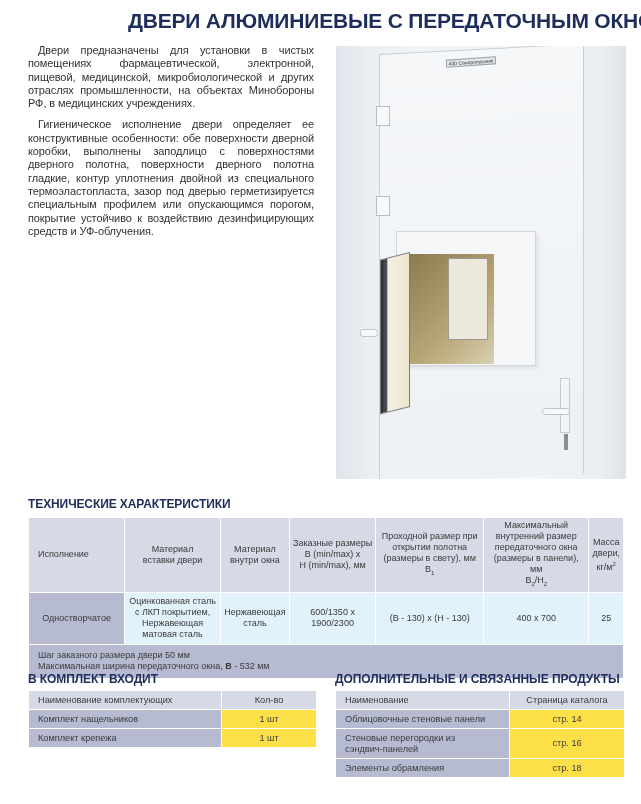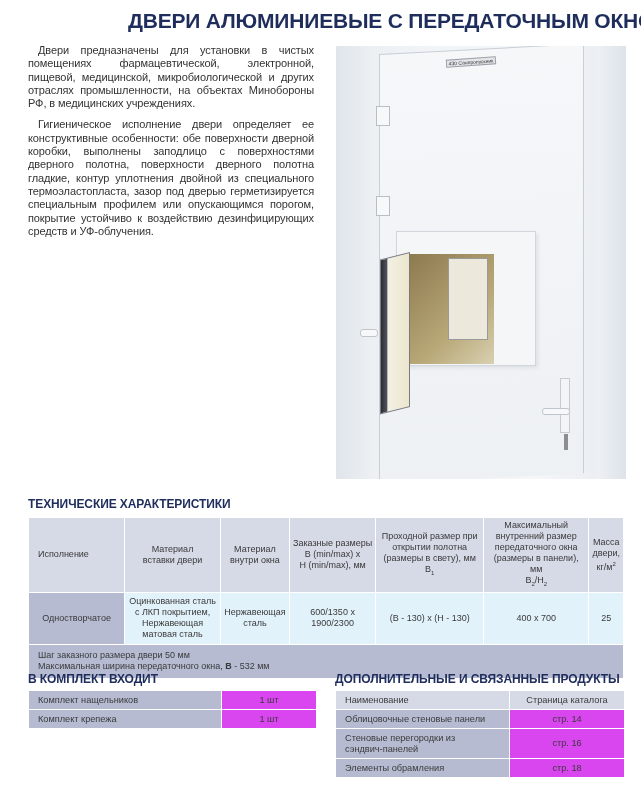--- a/index.html
+++ b/index.html
@@ -92,21 +92,21 @@
 
     
     .small-table {
       position: absolute; border-collapse: collapse; font-size: 9.2px; color: #3a3a3a;
     }
     .small-table td { border: 1.5px solid #ffffff; vertical-align: middle; line-height: 11px; }
     .small-table td.name { text-align: left; padding-left: 9px; }
     .small-table td.val { text-align: center; }
     .small-table tr.head td { background: #d6d9e6; height: 19px; }
     .small-table tr.row td.name { background: #b6bbd2; }
-    .small-table tr.row td.val { background: #d946ef; }
+    .small-table tr.row td.val { background: #fde047; }
 
     .kit-table { left: 28px; top: 690px; width: 289px; }
     .kit-table td.name { width: 193px; }
     .kit-table tr.row td { height: 19px; }
 
     .related-table { left: 335px; top: 690px; width: 290px; }
     .related-table td.name { width: 174px; }
     .related-table tr.row td { height: 19px; }
     .related-table tr.row.tall td { height: 30px; }
   </style>
@@ -174,20 +174,24 @@
       <span>Максимальная ширина передаточного окна, </span><b>B</b><span> - 532 мм</span>
     </td>
   </tr>
 </tbody>
   </table>
 
 <h2 class="section-title" style="left:28px; top:672px;">В КОМПЛЕКТ ВХОДИТ</h2>
 
 <table class="small-table kit-table">
   <tbody>
+      <tr class="head">
+    <td class="name">Наименование комплектующих</td>
+    <td class="val">Кол-во</td>
+  </tr>
   <tr class="row">
     <td class="name">Комплект нащельников</td>
     <td class="val">1 шт</td>
   </tr>
   <tr class="row">
     <td class="name">Комплект крепежа</td>
     <td class="val">1 шт</td>
   </tr>
 </tbody>
   </table>

